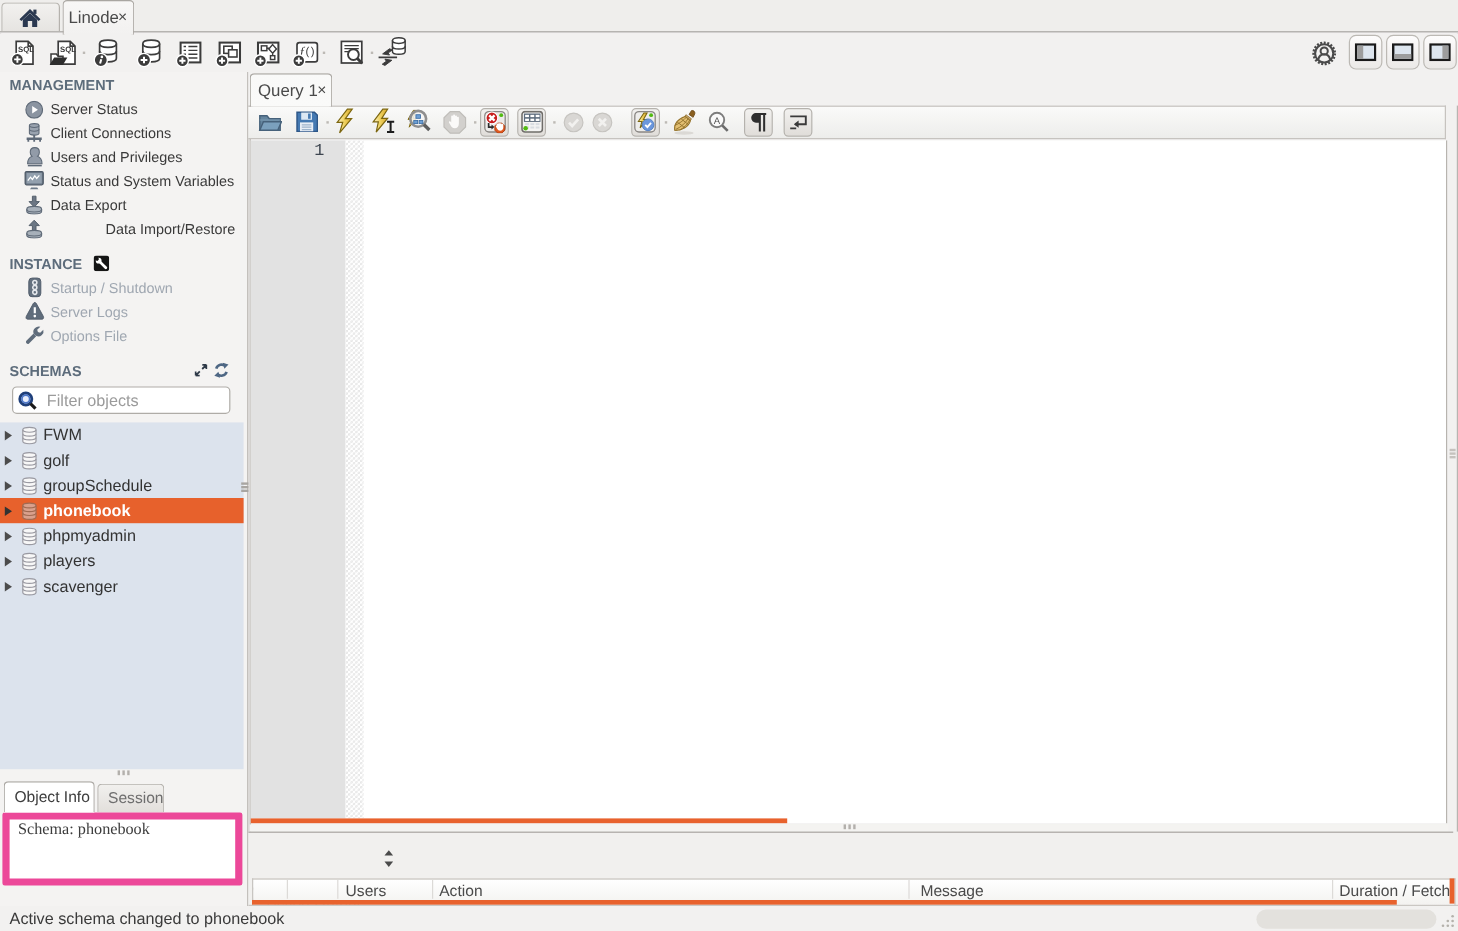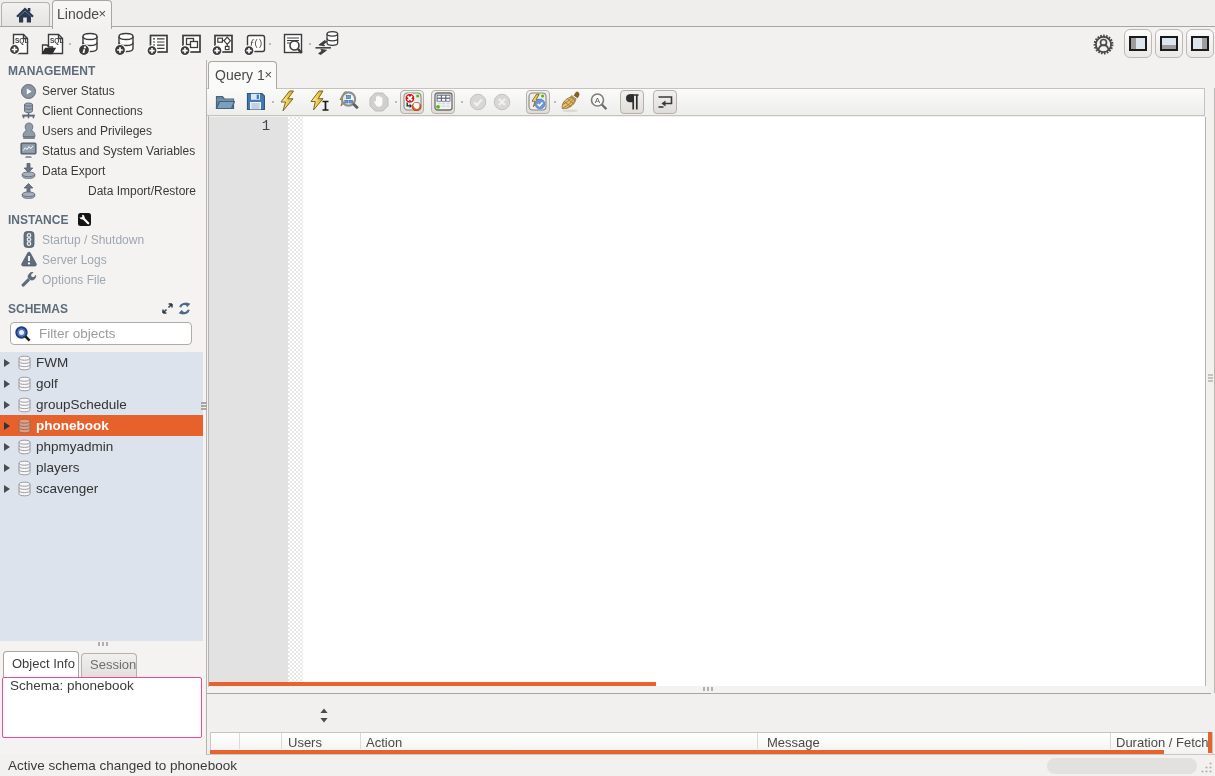--- a/index.html
+++ b/index.html
@@ -32,21 +32,21 @@
 .srow.sel .txt { color:#fff; font-weight:bold; }
 .srow.sel .arr { border-left-color:#333; }
 .srow svg.cyl { position:absolute; left:17px; top:3px; }
 
 #filterbox { left:10px; top:322px; width:182px; height:23px; background:#fff; border:1px solid #afaca7; border-radius:4px; }
 #filterbox .ph { position:absolute; left:28px; top:3px; color:#9b9b9b; font-size:13.5px; }
 
 .btab { position:absolute; font-size:13px; }
 #objinfo-tab { left:3px; top:651px; width:76px; height:26px; background:#fff; border:1px solid #a9a6a1; border-bottom:none; border-radius:4px 4px 0 0; z-index:2; }
 #session-tab { left:81px; top:653px; width:56px; height:24px; background:linear-gradient(#f1f0ee,#e2dfdb); border:1px solid #b5b2ad; border-bottom:none; border-radius:4px 4px 0 0; color:#6e6e6e; }
-#objinfo-panel { left:2px; top:677px; width:200px; height:61px; background:#fff; border:1px solid #ec4899; border-radius:2px; }
+#objinfo-panel { left:2px; top:677px; width:200px; height:61px; background:#fff; border:6px solid #ec4899; border-radius:2px;font-family:Liberation Serif, serif; }
 
 
 #querytabbar { left:207px; top:60px; width:1008px; height:28px; background:#f2f1f0; }
 #querytab { left:208px; top:61px; width:69px; height:28px; background:linear-gradient(#f9f9f8,#fafaf9); border:1px solid #a9a6a1; border-bottom:none; border-radius:4px 4px 0 0; z-index:3; }
 #querytab span.t { position:absolute; left:6px; top:5px; font-size:14px; color:#4a4a4a; }
 #querytab span.x { position:absolute; right:4px; top:5px; font-size:13px; color:#4a4a4a; }
 #querytoolbar { left:207px; top:88px; width:998px; height:28px; background:linear-gradient(#fafaf9,#ededeb); border:1px solid #c6c3bf; border-left:none; }
 .qbtn { position:absolute; top:90px; width:24px; height:24px; border:1px solid #b5b2ad; border-radius:4px; background:linear-gradient(#f2f1ef,#e0ddd9); }
 
 #editor { left:209px; top:117px; width:997px; height:569px; background:#fff; border-right:1px solid #b7b4af; }

